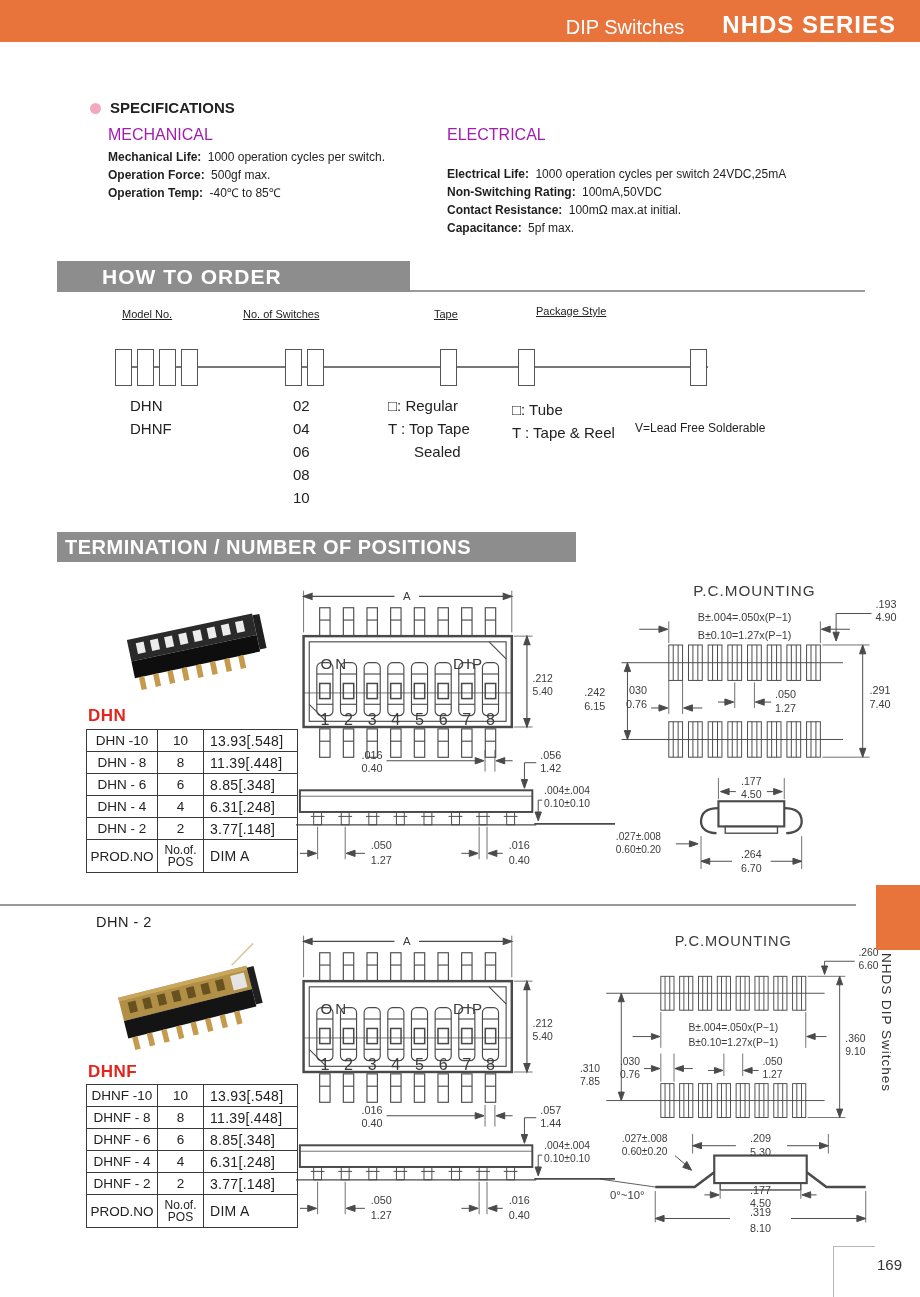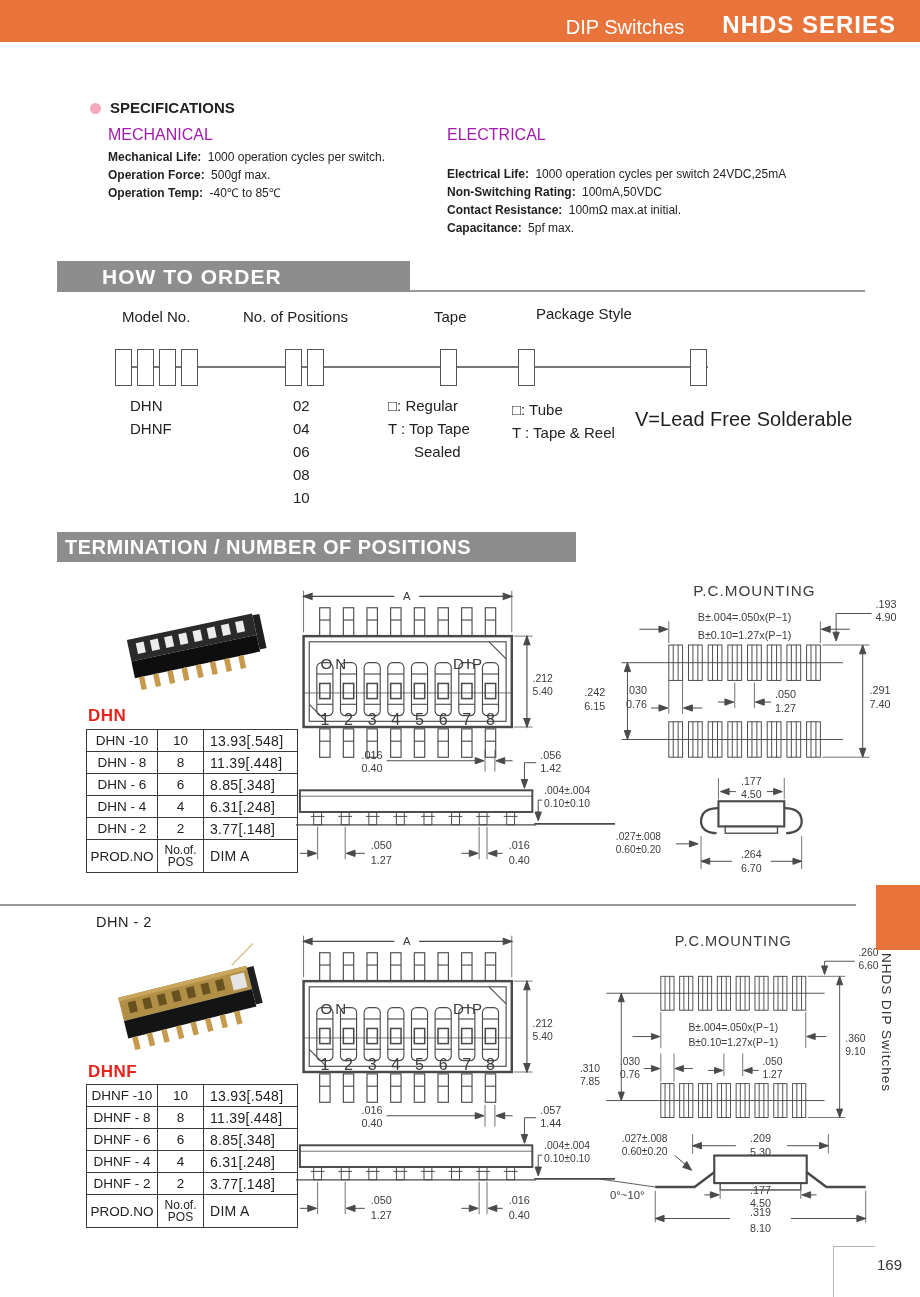--- a/index.html
+++ b/index.html
@@ -14,21 +14,21 @@
   
   .bullet{width:11px;height:11px;border-radius:50%;background:#f2a9be;}
   .h-spec{font-size:15px;font-weight:700;color:#222;}
   .h-sub{font-size:16px;color:#a21caf;}
   .spec-line{font-size:12px;line-height:18px;white-space:nowrap;}
   .spec-line b{margin-right:3px;margin-top:24px;}
   
   .graybar{background:#8d8d8d;color:#fff;font-weight:700;display:flex;align-items:center;}
   .thinline{background:#9a9a9a;}
   
-  .ord-label{font-size:15px;color:#222;white-space:nowrap;}
+  .ord-label{font-size:11px;color:#222;white-space:nowrap;text-decoration:underline;}
   .ord-box{width:17px;height:37px;border:1.6px solid #555;background:#fff;box-sizing:border-box;}
   .ord-opt{font-size:15px;color:#222;line-height:23px;white-space:nowrap;}
   .red{color:#e4251d;font-weight:600;font-size:17px;letter-spacing:.5px;}
   
   table.ptable{border-collapse:collapse;background:#fff;}
   table.ptable td{border:1.6px solid #3a3a3a;font-size:13.5px;color:#222;text-align:center;
                   height:21px;padding:0;}
   table.ptable td.c1{width:70px;margin-left:32px;}
   table.ptable td.c2{width:45px;}
   table.ptable td.c3{width:87px;text-align:left;padding-left:6px;font-size:14px;letter-spacing:.3px;}
@@ -97,21 +97,21 @@
     <div class="spec-line"><b>Contact Resistance:</b> <span>100mΩ max.at initial.</span></div>
     <div class="spec-line"><b>Capacitance:</b> <span>5pf max.</span></div>
   </div>
 
   <div class="abs thinline" style="left:57px;top:290px;width:808px;height:1.5px"></div>
   <div class="abs graybar" style="left:57px;top:261px;width:308px;height:31px;font-size:21px;padding-left:45px;letter-spacing:1px">
     <span>HOW TO  ORDER</span>
   </div>
 
   <div class="abs ord-label" style="left:122px;top:308px">Model No.</div>
-  <div class="abs ord-label" style="left:243px;top:308px">No. of Positions</div>
+  <div class="abs ord-label" style="left:243px;top:308px">No. of Switches</div>
   <div class="abs ord-label" style="left:434px;top:308px">Tape</div>
   <div class="abs ord-label" style="left:536px;top:305px">Package Style</div>
 
   <div class="abs thinline" style="left:120px;top:366px;width:588px;height:1.5px;background:#777"></div>
   <div class="abs ord-box" style="left:115px;top:349px"></div>
   <div class="abs ord-box" style="left:137px;top:349px"></div>
   <div class="abs ord-box" style="left:159px;top:349px"></div>
   <div class="abs ord-box" style="left:181px;top:349px"></div>
   <div class="abs ord-box" style="left:285px;top:349px"></div>
   <div class="abs ord-box" style="left:307px;top:349px"></div>
@@ -132,21 +132,21 @@
   </div>
   <div class="abs ord-opt" style="left:388px;top:394px">
     <div>□: Regular</div>
     <div>T : Top Tape</div>
     <div style="padding-left:26px">Sealed</div>
   </div>
   <div class="abs ord-opt" style="left:512px;top:398px">
     <div>□: Tube</div>
     <div>T : Tape &amp; Reel</div>
   </div>
-  <div class="abs" style="left:635px;top:408px;font-size:20px">V=Lead Free Solderable</div>
+  <div class="abs" style="left:635px;top:421px;font-size:12px">V=Lead Free Solderable</div>
 
   <div class="abs graybar" style="left:57px;top:532px;width:511px;height:30px;font-size:20px;padding-left:8px;letter-spacing:.5px">
     <span>TERMINATION / NUMBER  OF  POSITIONS</span>
   </div>
 
   <svg class="abs" style="left:100px;top:588px" width="175" height="118" viewBox="0 0 175 118">
     <g transform="rotate(-12 95 60)">
       <rect x="30" y="38" width="128" height="22" fill="#2a2a2a"></rect>
       <rect x="30" y="60" width="128" height="17" fill="#0e0e0e"></rect>
       <rect x="158" y="40" width="7" height="35" fill="#1f1f1f"></rect>

